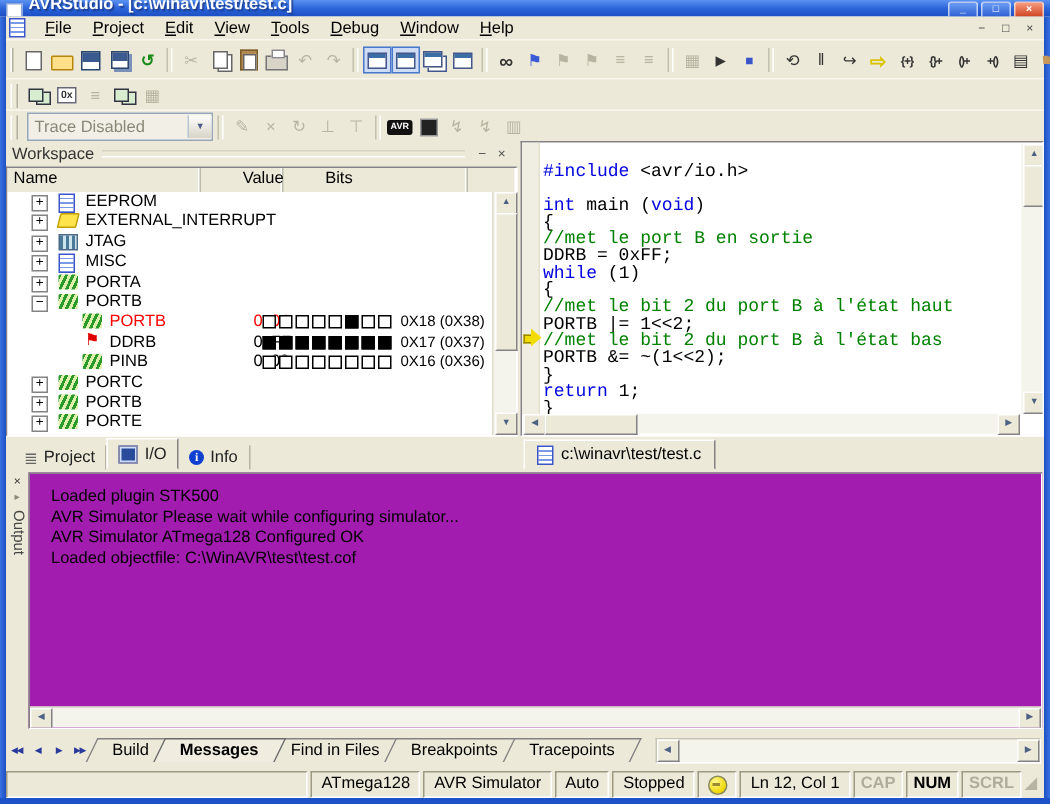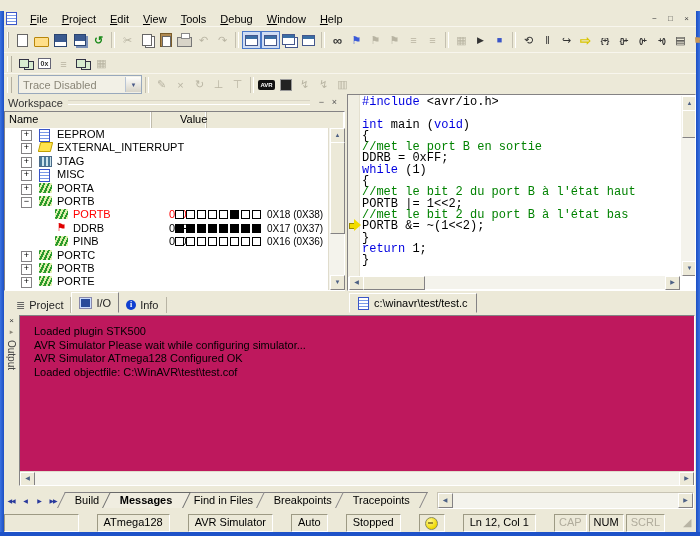--- a/index.html
+++ b/index.html
@@ -98,71 +98,80 @@
   .ws-tab{height:16px;display:flex;align-items:center;gap:4px;padding:0 7px;border-right:1px solid #b8b4a4;color:#222;}
   .ws-tab.active{height:19px;border:1px solid;border-color:#fff #848284 #ece9d8 #fff;background:#ece9d8;}
   .wticon{display:flex;align-items:center;justify-content:center;}
   .project-icon{color:#666;font-size:11px;}
   .io-chip-icon{width:11px;height:10px;background:#2a4a9a;border:1px solid #88a;box-shadow:inset 0 0 0 1px #cdf;}
   .info-icon{width:10px;height:10px;border-radius:50%;background:#1040d0;color:#fff;font-size:8px;font-weight:bold;text-align:center;line-height:10px;font-family:"Liberation Serif",serif;}
   
   .editor{position:absolute;left:347px;top:94px;width:349px;height:219px;}
   .ed-code{position:absolute;left:0;right:0;top:0;bottom:22px;background:#fff;border:1px solid;border-color:#848284 #fff #fff #848284;overflow:hidden;}
   .gutter{position:absolute;left:0;top:0;bottom:13px;width:11px;background:#f0eee2;border-right:1px solid #e4e0d0;}
-  .code{position:absolute;left:14px;top:2px;right:15px;font-family:"Liberation Mono","DejaVu Sans Mono",monospace;font-size:12px;line-height:11.3px;}
+  .code{position:absolute;left:14px;top:14px;right:15px;font-family:"Liberation Mono","DejaVu Sans Mono",monospace;font-size:12px;line-height:11.3px;}
   .cline{white-space:pre;height:11.3px;}
   .c-pp,.c-kw{color:#0000e0;}
   .c-cm{color:#008200;}
   .c-tx{color:#000;}
   .exec-arrow{position:absolute;left:1px;width:13px;height:11px;}
   .ea-rect{position:absolute;left:0;top:3px;width:5px;height:4px;background:#f2dc00;border:1px solid #9a8a00;border-right:none;}
   .ea-tri{position:absolute;left:5px;top:-1px;width:0;height:0;border:6px solid transparent;border-left:7px solid #f2dc00;}
   .ed-vscroll{position:absolute;right:0;top:1px;bottom:14px;width:14px;background:#f4f3ec;}
   .ed-hscroll{position:absolute;left:1px;right:15px;bottom:1px;height:13px;background:#f4f3ec;}
   .hbtn{position:absolute;top:0;width:13px;height:12px;background:#ece9d8;border:1px solid #fff;border-right-color:#848284;border-bottom-color:#848284;font-size:6px;color:#4d6185;text-align:center;line-height:11px;}
   .hthumb{position:absolute;top:0;height:12px;background:#ece9d8;border:1px solid #fff;border-right-color:#848284;border-bottom-color:#848284;}
   .ed-tabbar{position:absolute;left:0;right:0;bottom:0;height:22px;display:flex;align-items:flex-end;padding-left:2px;}
   .doc-tab{height:18px;display:flex;align-items:center;gap:5px;padding:0 8px;border:1px solid;border-color:#fff #848284 #ece9d8 #fff;background:#ece9d8;}
   .cfile-icon{width:9px;height:11px;background:#fff;border:1px solid #3a55c8;background-image:repeating-linear-gradient(#fff 0 2px,#7a9ae8 2px 3px);}
   
   .output{position:absolute;left:4px;top:313px;width:692px;height:175px;}
   .out-strip{position:absolute;left:0;top:0;bottom:0;width:15px;display:flex;flex-direction:column;align-items:center;}
   .out-close{width:11px;height:11px;margin-top:3px;text-align:center;line-height:10px;font-size:8px;color:#333;}
   .out-pin{width:11px;height:10px;text-align:center;line-height:9px;font-size:7px;color:#8a8678;}
   .out-label{writing-mode:vertical-rl;font-size:10px;color:#444;margin-top:3px;}
-  .out-body{position:absolute;left:15px;right:1px;top:2px;bottom:2px;background:#be185d;border:1px solid;border-color:#848284 #fff #fff #848284;overflow:hidden;}
+  .out-body{position:absolute;left:15px;right:1px;top:2px;bottom:2px;background:#a21caf;border:1px solid;border-color:#848284 #fff #fff #848284;overflow:hidden;}
   .out-msgs{padding:9px 0 0 14px;line-height:13.6px;}
   .out-hscroll{position:absolute;left:0;right:0;bottom:0;height:13px;background:#f4f3ec;border-top:1px solid #e0dccc;}
   
   .btabbar{position:absolute;left:4px;top:488px;width:692px;height:24px;display:flex;align-items:center;background:#ece9d8;}
   .nav-btn{width:14px;height:14px;display:flex;align-items:center;justify-content:center;color:#2a3a9c;font-size:6px;letter-spacing:-1px;}
   .btabs{display:flex;margin-left:8px;height:17px;}
   .btab{position:relative;height:15px;line-height:15px;padding:0 13px;margin-left:-7px;transform:skewX(-26deg);
         border:1px solid #848284;border-bottom:none;background:#ece9d8;}
   .btab.active{font-weight:bold;z-index:2;background:#f0ede0;border-color:#6a6a6a;}
   .btab-in{display:inline-block;transform:skewX(26deg);font-size:11px;}
   .btab-scroll{flex:1;margin-left:12px;margin-right:2px;height:15px;background:#f4f3ec;border:1px solid;border-color:#c8c4b4 #fff #fff #c8c4b4;
         display:flex;justify-content:space-between;align-items:center;}
   .btab-scroll .sarrow{width:13px;height:13px;background:#ece9d8;border:1px solid #fff;border-right-color:#848284;border-bottom-color:#848284;font-size:6px;color:#4d6185;text-align:center;line-height:12px;}
   
-  .status{position:absolute;left:4px;top:512px;width:692px;height:20px;display:flex;gap:18px;padding-top:2px;box-sizing:border-box;}
+  .status{position:absolute;left:4px;top:512px;width:692px;height:20px;display:flex;gap:2px;padding-top:2px;box-sizing:border-box;}
   .scell{border:1px solid;border-color:#9d9a84 #fff #fff #9d9a84;height:16px;line-height:15px;padding:0 6px;white-space:nowrap;overflow:hidden;}
   .sc-fill{flex:1;}
-  .lock{color:#b0ac9c;font-weight:normal;padding:0 4px;}
+  .lock{color:#b0ac9c;font-weight:bold;padding:0 4px;}
   .lock.on{color:#000;}
   .led-cell{display:flex;align-items:center;justify-content:center;width:24px;padding:0;}
   .yled{width:11px;height:11px;border-radius:50%;background:radial-gradient(circle at 35% 30%,#fff890,#f0d800 70%);border:1px solid #8a8a5a;position:relative;}
   .yled::after{content:"";position:absolute;left:2px;top:4.5px;width:5px;height:1.5px;background:#9a8a30;}
   .grip-corner{width:13px;color:#b8b4a4;font-size:11px;line-height:16px;border:none;padding:0;}
 </style>
 </head>
 <body>
 
 <div class="app">
 
+  <div class="titlebar">
+    <span class="app-icon"></span>
+    <span class="title-text">AVRStudio - [c:\winavr\test/test.c]</span>
+    <span class="winbtns" id="winbtns">
+        <span class="winbtn">_</span>
+        <span class="winbtn">□</span>
+        <span class="winbtn close">×</span>
+      </span>
+  </div>
   <div class="frame-l"></div>
   <div class="frame-r"></div>
   <div class="frame-b"></div>
 
   <div class="menubar">
     <span class="mdi-doc-icon"></span>
     <span id="menus"><span class="menu-item">File</span><span class="menu-item">Project</span><span class="menu-item">Edit</span><span class="menu-item">View</span><span class="menu-item">Tools</span><span class="menu-item">Debug</span><span class="menu-item">Window</span><span class="menu-item">Help</span></span>
     <span class="mdi-ctrl" id="mdictrl">
         <span class="mdi-btn">−</span>
         <span class="mdi-btn">□</span>
@@ -350,20 +359,21 @@
       <span class="ws-hline"></span>
       <span id="wsbtns" style="display:flex;">
           <span class="pane-btn">−</span>
           <span class="pane-btn">×</span>
         </span>
     </div>
     <div class="ws-body">
       <div class="ws-cols">
         <span class="ws-col" style="width:138px;">Name</span>
         <span class="ws-col" style="width:22px;">Value</span>
+        <span class="ws-col" style="width:104px;">Bits</span>
         <span class="ws-col" style="flex:1;border-right:none;"></span>
       </div>
       <div class="ws-tree" id="tree">
           <div class="trow">
             <span class="texp">+</span>
             <span class="ticon register-document-icon"></span>
             <span class="tlabel">EEPROM</span>
           </div>
           <div class="trow">
             <span class="texp">+</span>

